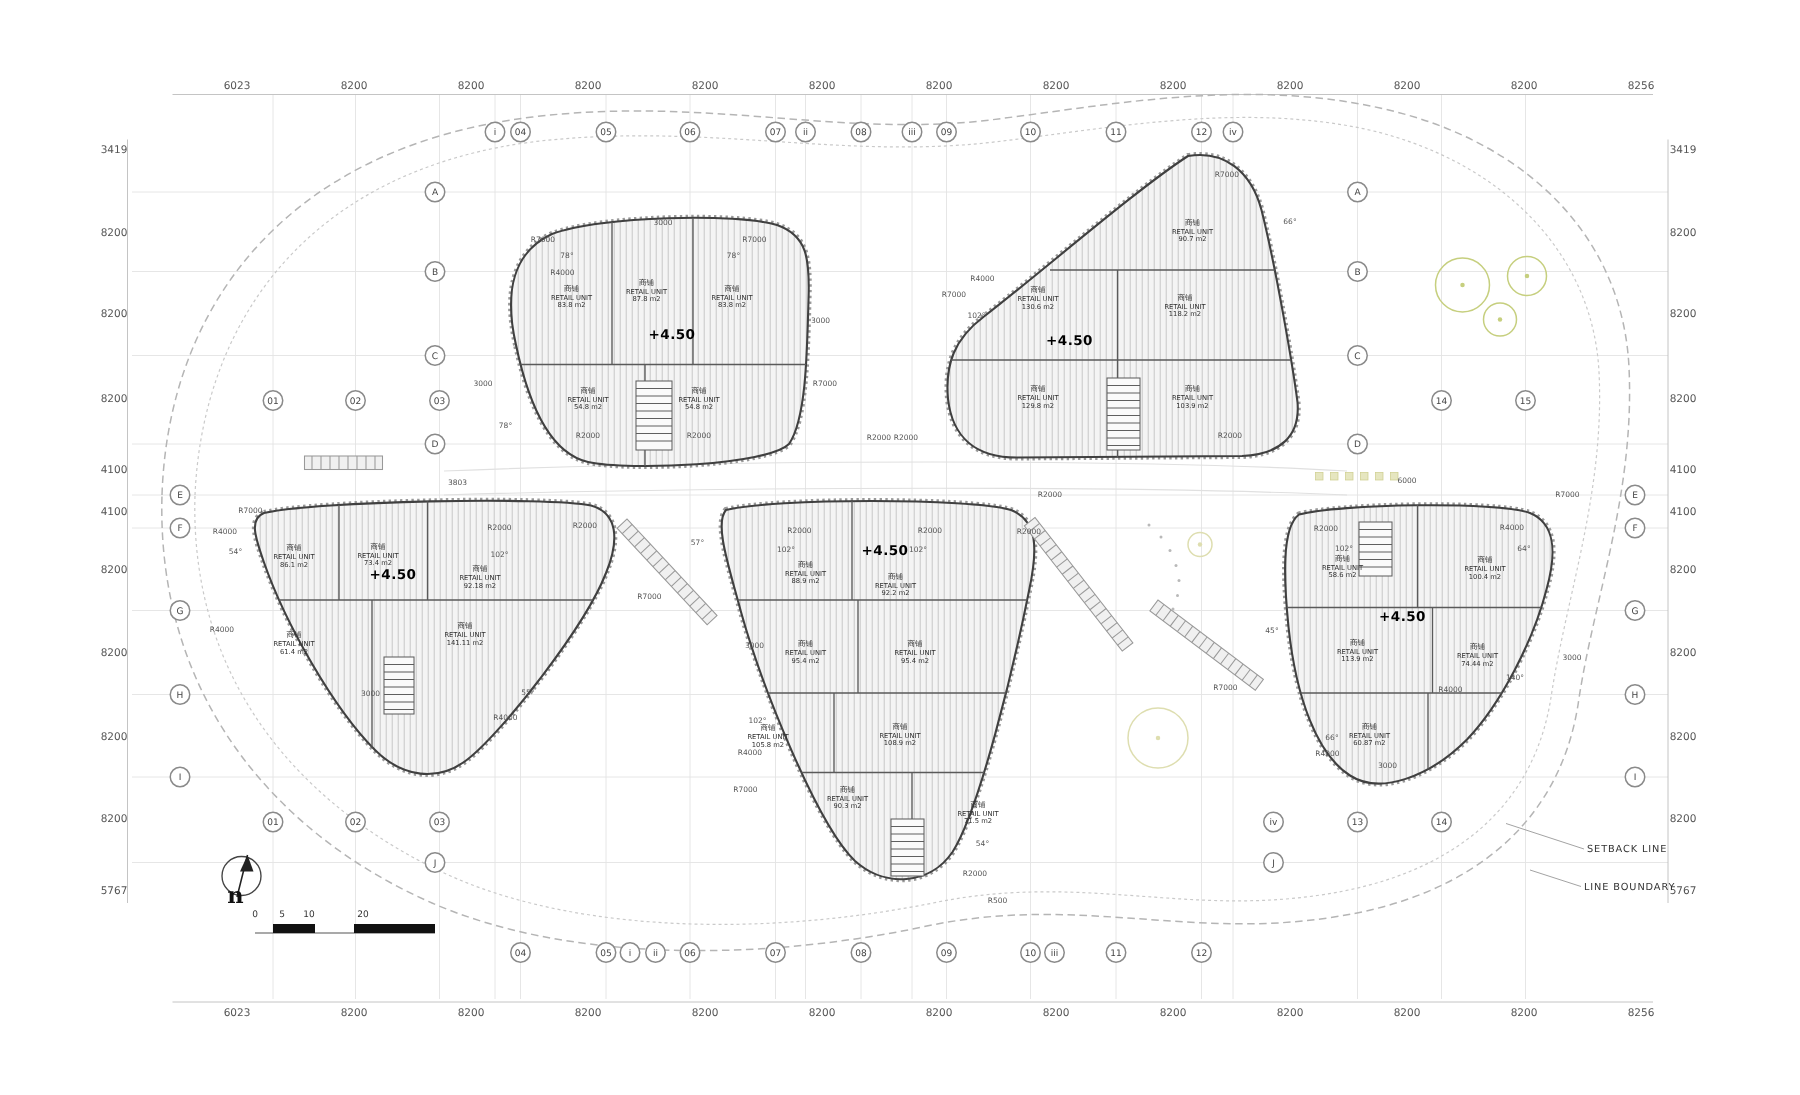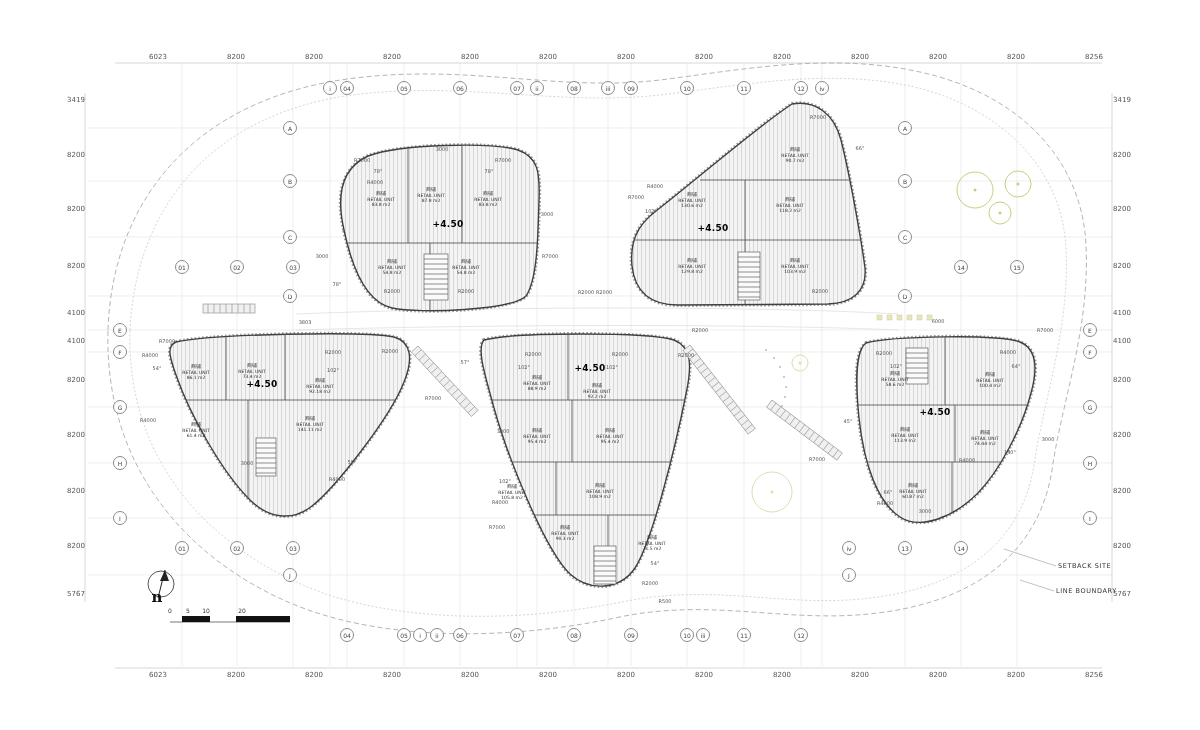--- a/index.html
+++ b/index.html
@@ -617,21 +617,21 @@
       <div class="lbl ann" style="left: 896px; top: 366px;">102°</div>
       <div class="lbl ann" style="left: 848px; top: 421px;">45°</div>
       <div class="lbl ann" style="left: 1010px; top: 452px;">140°</div>
       <div class="lbl ann" style="left: 967px; top: 460px;">R4000</div>
       <div class="lbl ann" style="left: 817px; top: 459px;">R7000</div>
       <div class="lbl ann" style="left: 888px; top: 492px;">66°</div>
       <div class="lbl ann" style="left: 885px; top: 503px;">R4000</div>
       <div class="lbl ann" style="left: 925px; top: 511px;">3000</div>
       <div class="lbl ann" style="left: 1048px; top: 439px;">3000</div>
       <div class="lbl ann" style="left: 1045px; top: 330px;">R7000</div>
-      <div class="lbl side" style="left: 1058px; top: 566px;">SETBACK SITE</div>
+      <div class="lbl side" style="left: 1058px; top: 566px;">SETBACK LINE</div>
       <div class="lbl side" style="left: 1056px; top: 591px;">LINE BOUNDARY</div>
       <div class="lbl north-n" style="left: 157px; top: 597px;">n</div>
       <div class="lbl scale-num" style="left: 170px; top: 610px;">0</div>
       <div class="lbl scale-num" style="left: 188px; top: 610px;">5</div>
       <div class="lbl scale-num" style="left: 206px; top: 610px;">10</div>
       <div class="lbl scale-num" style="left: 242px; top: 610px;">20</div>
     </div>
 
 </div>
 

